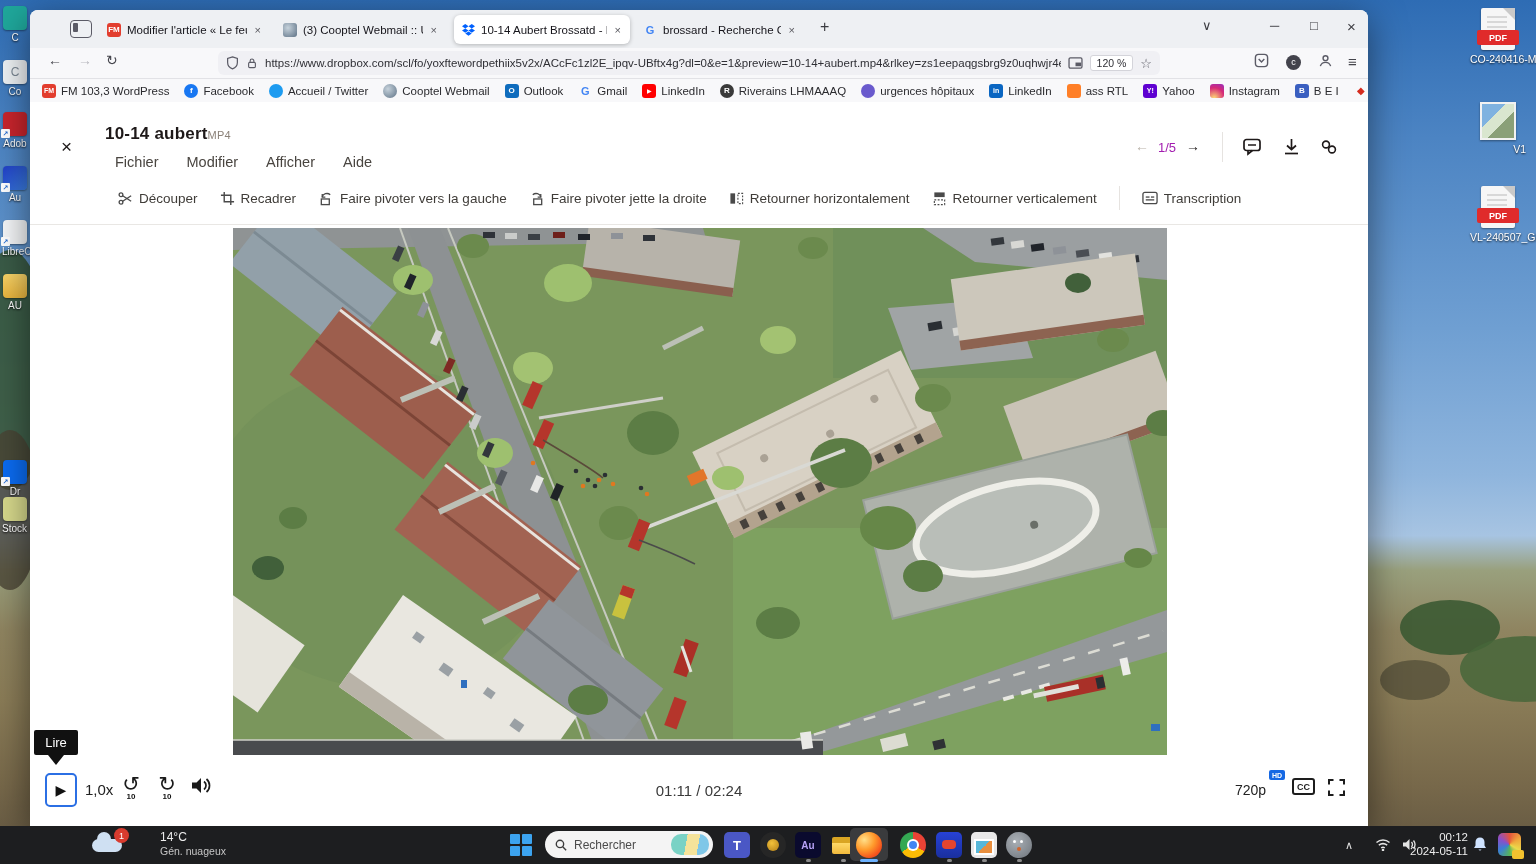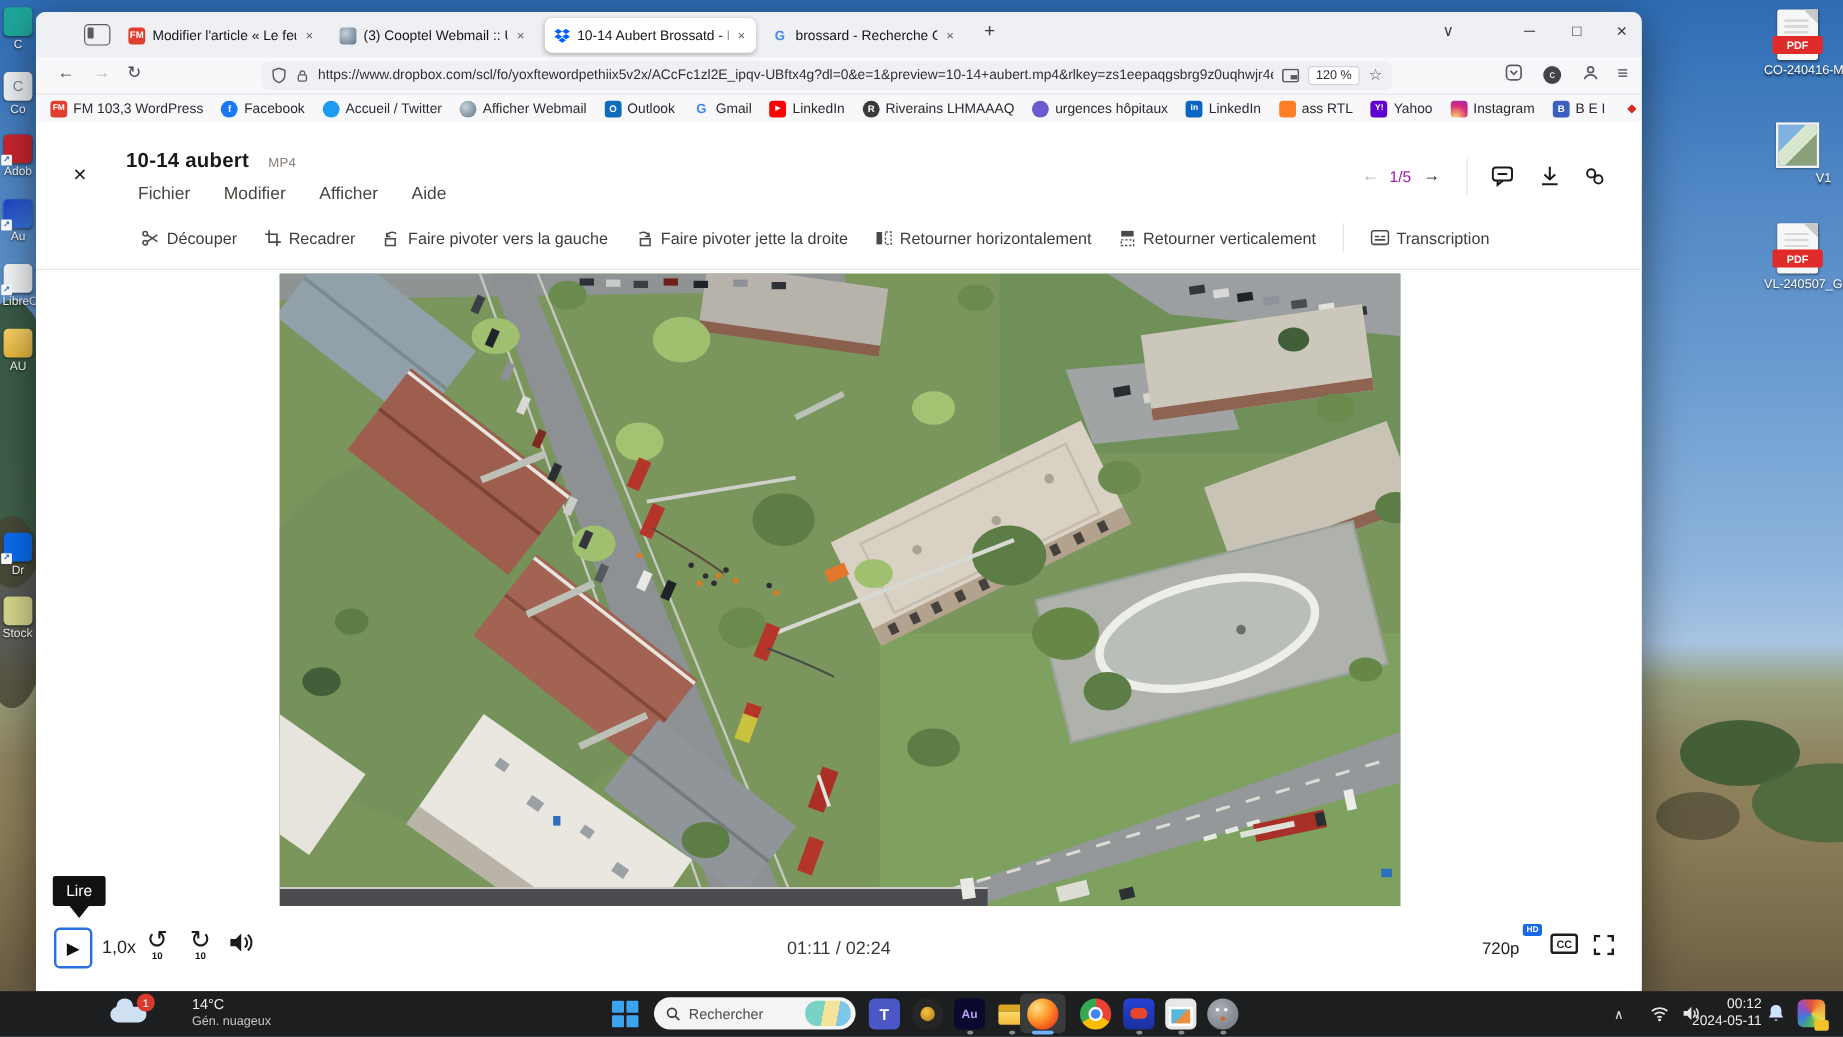--- a/index.html
+++ b/index.html
@@ -42,30 +42,30 @@
   .zoombadge{background:#fff;border:1px solid #d4d4da;border-radius:3px;font-size:10.5px;padding:1px 6px;color:#2f2f35;white-space:nowrap;}
   .uicon{flex:0 0 auto;display:flex;align-items:center;}
   .ricon{position:absolute;top:5px;font-size:13px;color:#45454c;}
   .bmbar{position:absolute;top:69px;left:0;right:0;height:23px;background:#f8f8fa;border-bottom:1px solid #e4e4e8;display:flex;align-items:center;gap:15px;padding-left:12px;font-size:11.5px;color:#2b2b2f;overflow:hidden;}
   .bm{display:flex;align-items:center;gap:5px;white-space:nowrap;}
   .bi{width:14px;height:14px;border-radius:3px;display:inline-flex;align-items:center;justify-content:center;font-size:8px;font-weight:bold;color:#fff;flex:0 0 auto;}
   
   .page{position:absolute;top:92px;left:0;right:0;bottom:0;background:#fff;color:#1e1919;}
   .dbclose{position:absolute;left:31px;top:34px;font-size:19px;color:#1e1919;}
   .dbtitle{position:absolute;left:75px;top:22px;font-size:17px;font-weight:bold;letter-spacing:.2px;}
-  .dbtype{font-size:11px;color:#8b8178;font-weight:normal;margin-left:16px;}
+  .dbtype{font-size:11px;color:#8b8178;font-weight:normal;margin-left:0;}
   .dbmenu{position:absolute;left:85px;top:52px;display:flex;gap:28px;font-size:14.5px;color:#494540;}
   .dbnav{position:absolute;top:36px;font-size:14px;color:#1e1919;}
   .divi{position:absolute;width:1px;background:#e6e3e0;}
   .hicon{position:absolute;}
   .dbtools{position:absolute;left:88px;top:84px;display:flex;align-items:center;gap:22px;font-size:13.5px;color:#3f3c38;}
   .tool{display:flex;align-items:center;gap:6px;white-space:nowrap;}
   .toolbar-line{position:absolute;left:0;right:0;top:122px;border-bottom:1px solid #e9e7e4;}
   .video{position:absolute;left:203px;top:126px;width:934px;height:527px;background:#7a965c;overflow:hidden;}
-  .tooltip{position:absolute;left:14px;top:628px;width:44px;height:25px;background:#111;color:#fff;font-size:13px;display:flex;align-items:center;justify-content:center;border-radius:2px;z-index:5;}
+  .tooltip{position:absolute;left:4px;top:628px;width:44px;height:25px;background:#111;color:#fff;font-size:13px;display:flex;align-items:center;justify-content:center;border-radius:2px;z-index:5;}
   .tooltip:after{content:"";position:absolute;left:14px;top:25px;border:8px solid transparent;border-top:10px solid #111;}
   .playbox{position:absolute;left:15px;top:671px;width:32px;height:34px;border:2px solid #2b6fe4;border-radius:5px;display:flex;align-items:center;justify-content:center;font-size:14px;color:#111;box-sizing:border-box;}
   .speed{position:absolute;left:55px;top:679px;font-size:15px;color:#222;}
   .skip{position:absolute;top:671px;width:26px;height:26px;}
   .skip .g{font-size:21px;color:#1a1a1a;line-height:22px;display:block;text-align:center;}
   .skip .n{position:absolute;left:0;right:0;bottom:-2px;text-align:center;font-size:8px;font-weight:bold;color:#111;}
   .ctime{position:absolute;left:0;right:0;top:680px;text-align:center;font-size:15px;color:#3a3a3a;}
   .qual{position:absolute;left:1205px;top:680px;font-size:14px;color:#222;}
   .hdbadge{position:absolute;left:1239px;top:668px;background:#1668e3;color:#fff;font-size:7px;font-weight:bold;padding:1.5px 3px;border-radius:2px;}
   .ccbox{position:absolute;left:1262px;top:676px;width:23px;height:17px;border:2px solid #1d1d1d;border-radius:3px;font-size:9px;font-weight:bold;display:flex;align-items:center;justify-content:center;color:#1d1d1d;box-sizing:border-box;}
@@ -124,21 +124,21 @@
   <div class="lic" style="top:220px">
       <div class="ic" style="background:#f4f6f8">
         <span class="sc-badge">↗</span>
       </div>
       <div class="lbl">LibreC</div>
     </div>
   <div class="lic" style="top:274px">
       <div class="ic" style="background:linear-gradient(180deg,#f9d468,#eab63e)"></div>
       <div class="lbl">AU</div>
     </div>
-  <div class="lic" style="top:444px">
+  <div class="lic" style="top:460px">
       <div class="ic" style="background:#0b6cf2">
         <span class="sc-badge">↗</span>
       </div>
       <div class="lbl">Dr</div>
     </div>
   <div class="lic" style="top:497px">
       <div class="ic" style="background:#d7d98c"></div>
       <div class="lbl">Stock I</div>
     </div>
 </div>
@@ -251,21 +251,21 @@
     <span class="bm">
         <span class="bi" style="background:#1877f2;border-radius:50%">f</span>
         <span>Facebook</span>
       </span>
     <span class="bm">
         <span class="bi" style="background:#1d9bf0;border-radius:50%"></span>
         <span>Accueil / Twitter</span>
       </span>
     <span class="bm">
         <span class="bi" style="background:radial-gradient(circle at 35% 35%,#c6d2db,#5e7286);border-radius:50%"></span>
-        <span>Afficher Webmail</span>
+        <span>Cooptel Webmail</span>
       </span>
     <span class="bm">
         <span class="bi" style="background:#0f6cbd">O</span>
         <span>Outlook</span>
       </span>
     <span class="bm">
         <span class="bi" style="background:transparent;color:#4285f4;font-size:11px">G</span>
         <span>Gmail</span>
       </span>
     <span class="bm">

